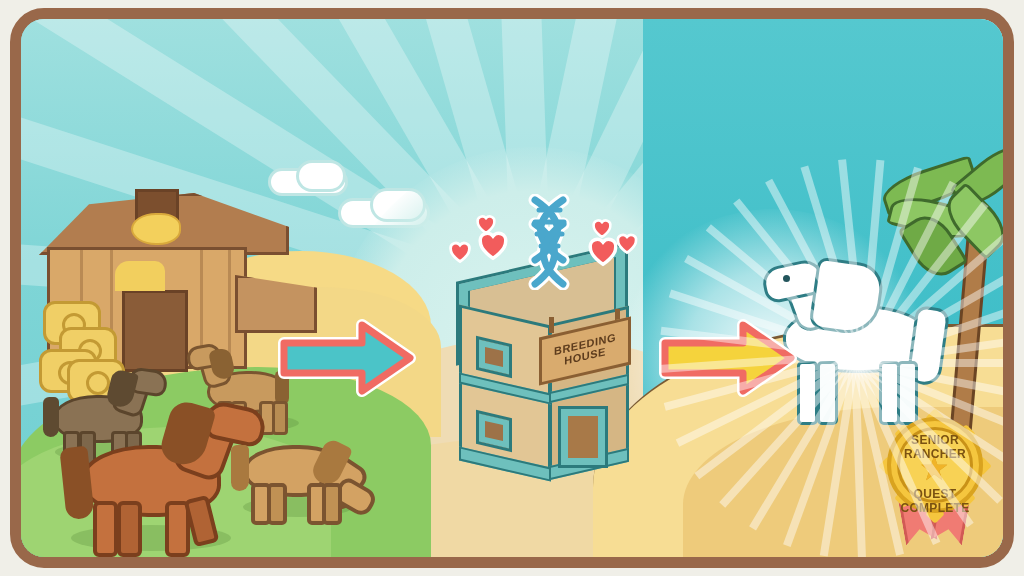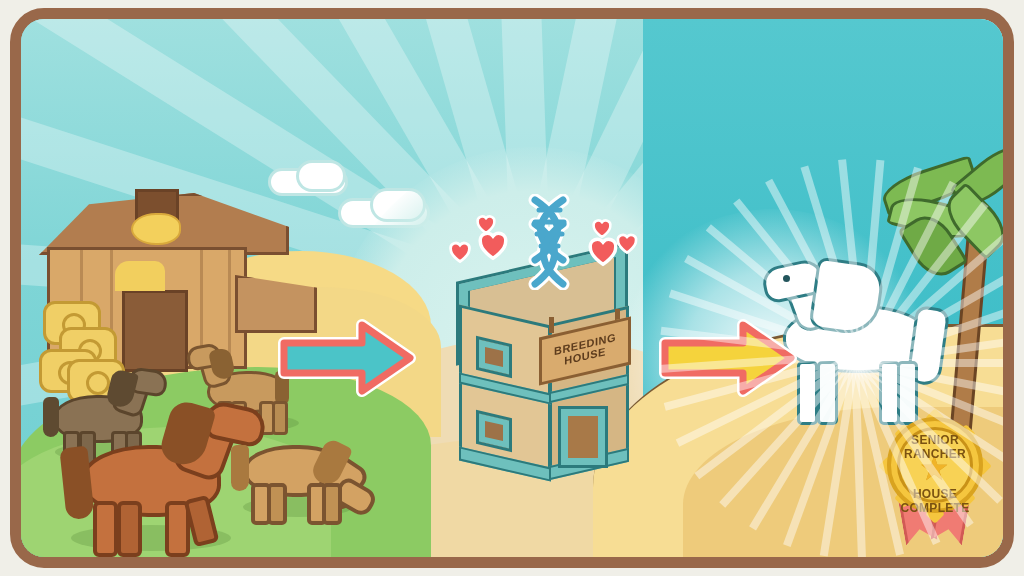--- a/index.html
+++ b/index.html
@@ -405,19 +405,19 @@
         <div class="spike" style="left:-2px;top:42px;transform:rotate(45deg);"></div>
         <div class="spike" style="left:92px;top:42px;transform:rotate(45deg);"></div>
         <div class="spike" style="left:14px;top:10px;transform:rotate(45deg);"></div>
         <div class="spike" style="left:76px;top:10px;transform:rotate(45deg);"></div>
         <div class="spike" style="left:14px;top:74px;transform:rotate(45deg);"></div>
         <div class="spike" style="left:76px;top:74px;transform:rotate(45deg);"></div>
         <div class="disc"></div>
         <div class="disc2"></div>
         <div class="star">★</div>
         <div class="txt" style="top:16px;">SENIOR RANCHER</div>
-        <div class="txt" style="top:70px;">HOUSE COMPLETE</div>
+        <div class="txt" style="top:70px;">QUEST COMPLETE</div>
       </div>
 
 
     </div>
   </div>
 </div>
 
 </body></html>

